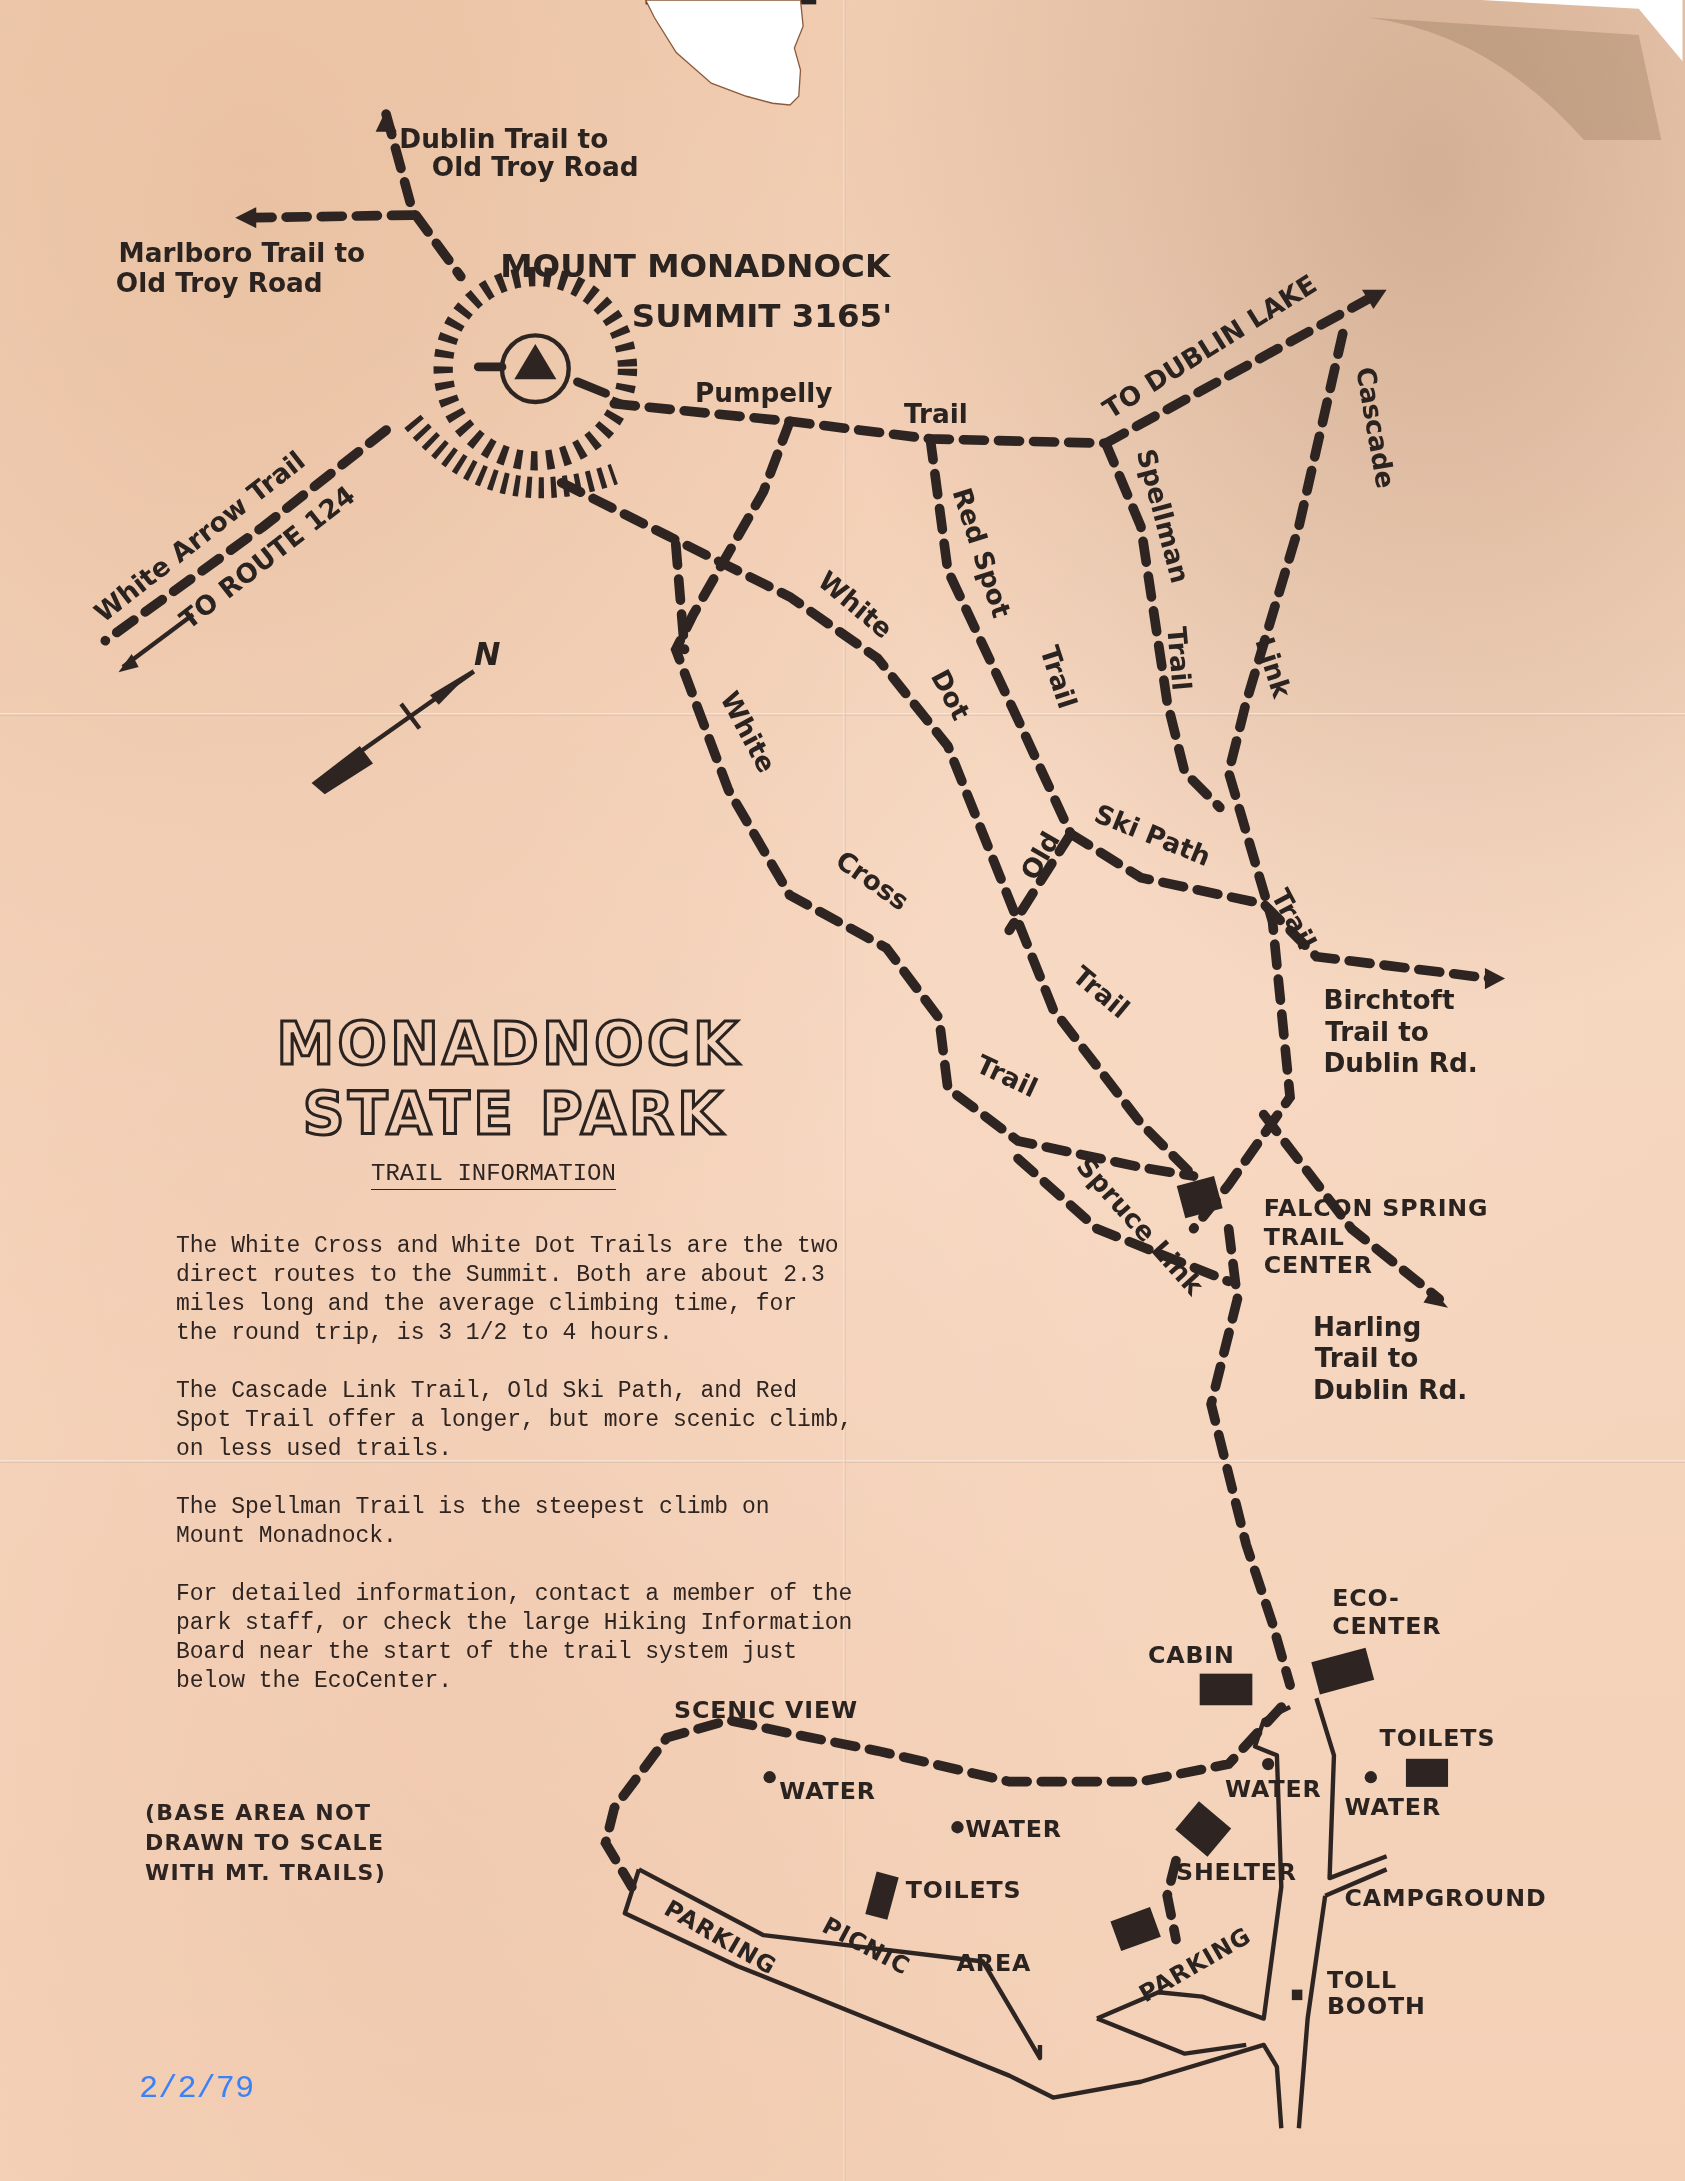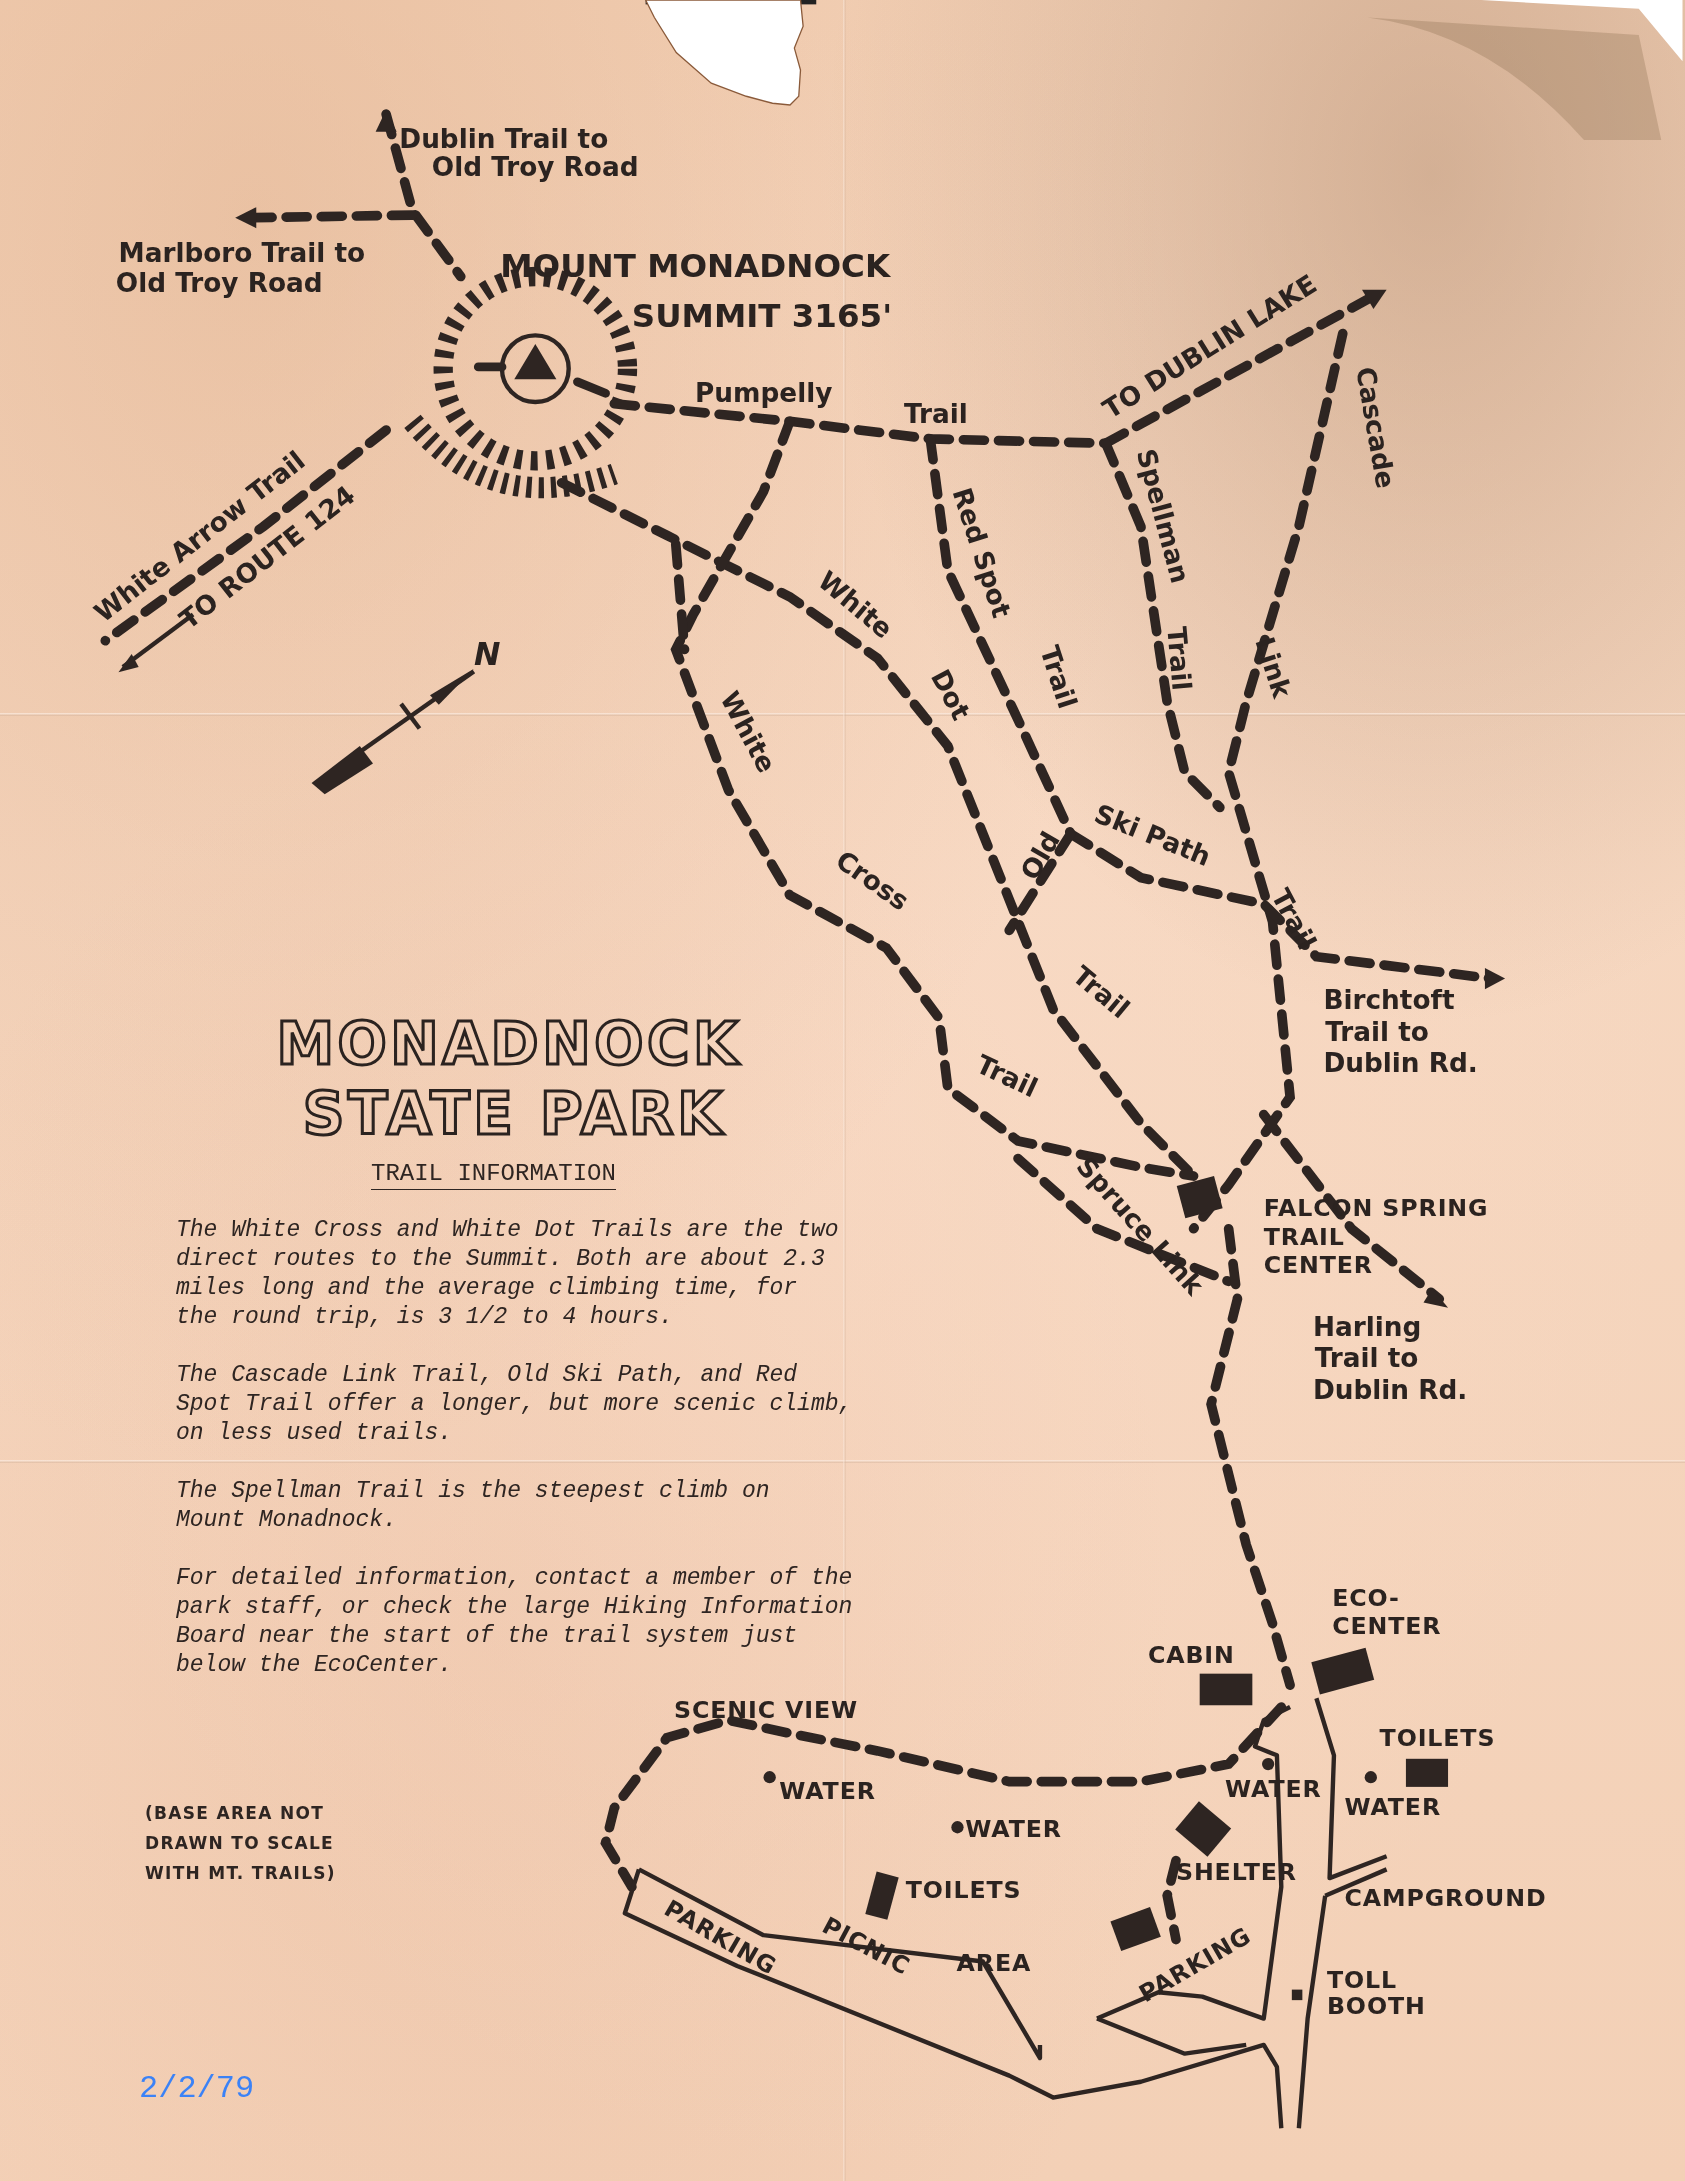--- a/index.html
+++ b/index.html
@@ -24,33 +24,33 @@
   .lbl-cap { font-family: "DejaVu Sans", sans-serif; font-weight: bold; fill: #2b2320; font-size: 27px; letter-spacing: 1px; }
   .title-outline { font-family: "DejaVu Sans", sans-serif; font-weight: bold; fill: none; stroke: #2b2320; stroke-width: 3.5; font-size: 66px; letter-spacing: 4px; }
   .trail { fill: none; stroke: #2e2522; stroke-width: 11; stroke-linecap: round; stroke-dasharray: 24 16; }
   .road { fill: none; stroke: #2e2522; stroke-width: 5; stroke-linejoin: round; }
   .bldg { fill: #2e2522; }
   .info {
     position: absolute; left: 176px; top: 1216px; width: 755px;
     font-family: "Liberation Mono", "DejaVu Sans Mono", monospace;
     font-size: 23px; line-height: 29px; color: #2e2522;
   }
-  .info p { margin: 0 0 29px 0; white-space: pre-line; font-style: italic; }
+  .info p { margin: 16px 0 29px 0; white-space: pre-line; }
   .info-head {
     position: absolute; left: 363px; top: 1160px;
     font-family: "Liberation Mono", "DejaVu Sans Mono", monospace;
     font-size: 24px; color: #2e2522; border-bottom: 1.8px solid #2e2522; padding-bottom: 1.8px; margin-left: 8px;
   }
   .date {
     position: absolute; left: 139px; top: 2070px;
     font-family: "Liberation Mono", "DejaVu Sans Mono", monospace; font-size: 32px; color: #3b82f6;
   }
   .note {
     position: absolute; left: 145px; top: 1798px;
-    font-family: "DejaVu Sans", sans-serif; font-weight: bold; font-size: 17px; line-height: 30px;
+    font-family: "DejaVu Sans", sans-serif; font-weight: bold; font-size: 22px; line-height: 30px;
     color: #2e2522; letter-spacing: 1.3px; white-space: pre-line;
   }
 </style>
 </head>
 <body>
 
 <div class="paper"></div>
 <div class="fold-h" style="top:713px"></div>
 <div class="fold-h" style="top:1460px"></div>
 <div class="fold-v" style="left:843px"></div>

